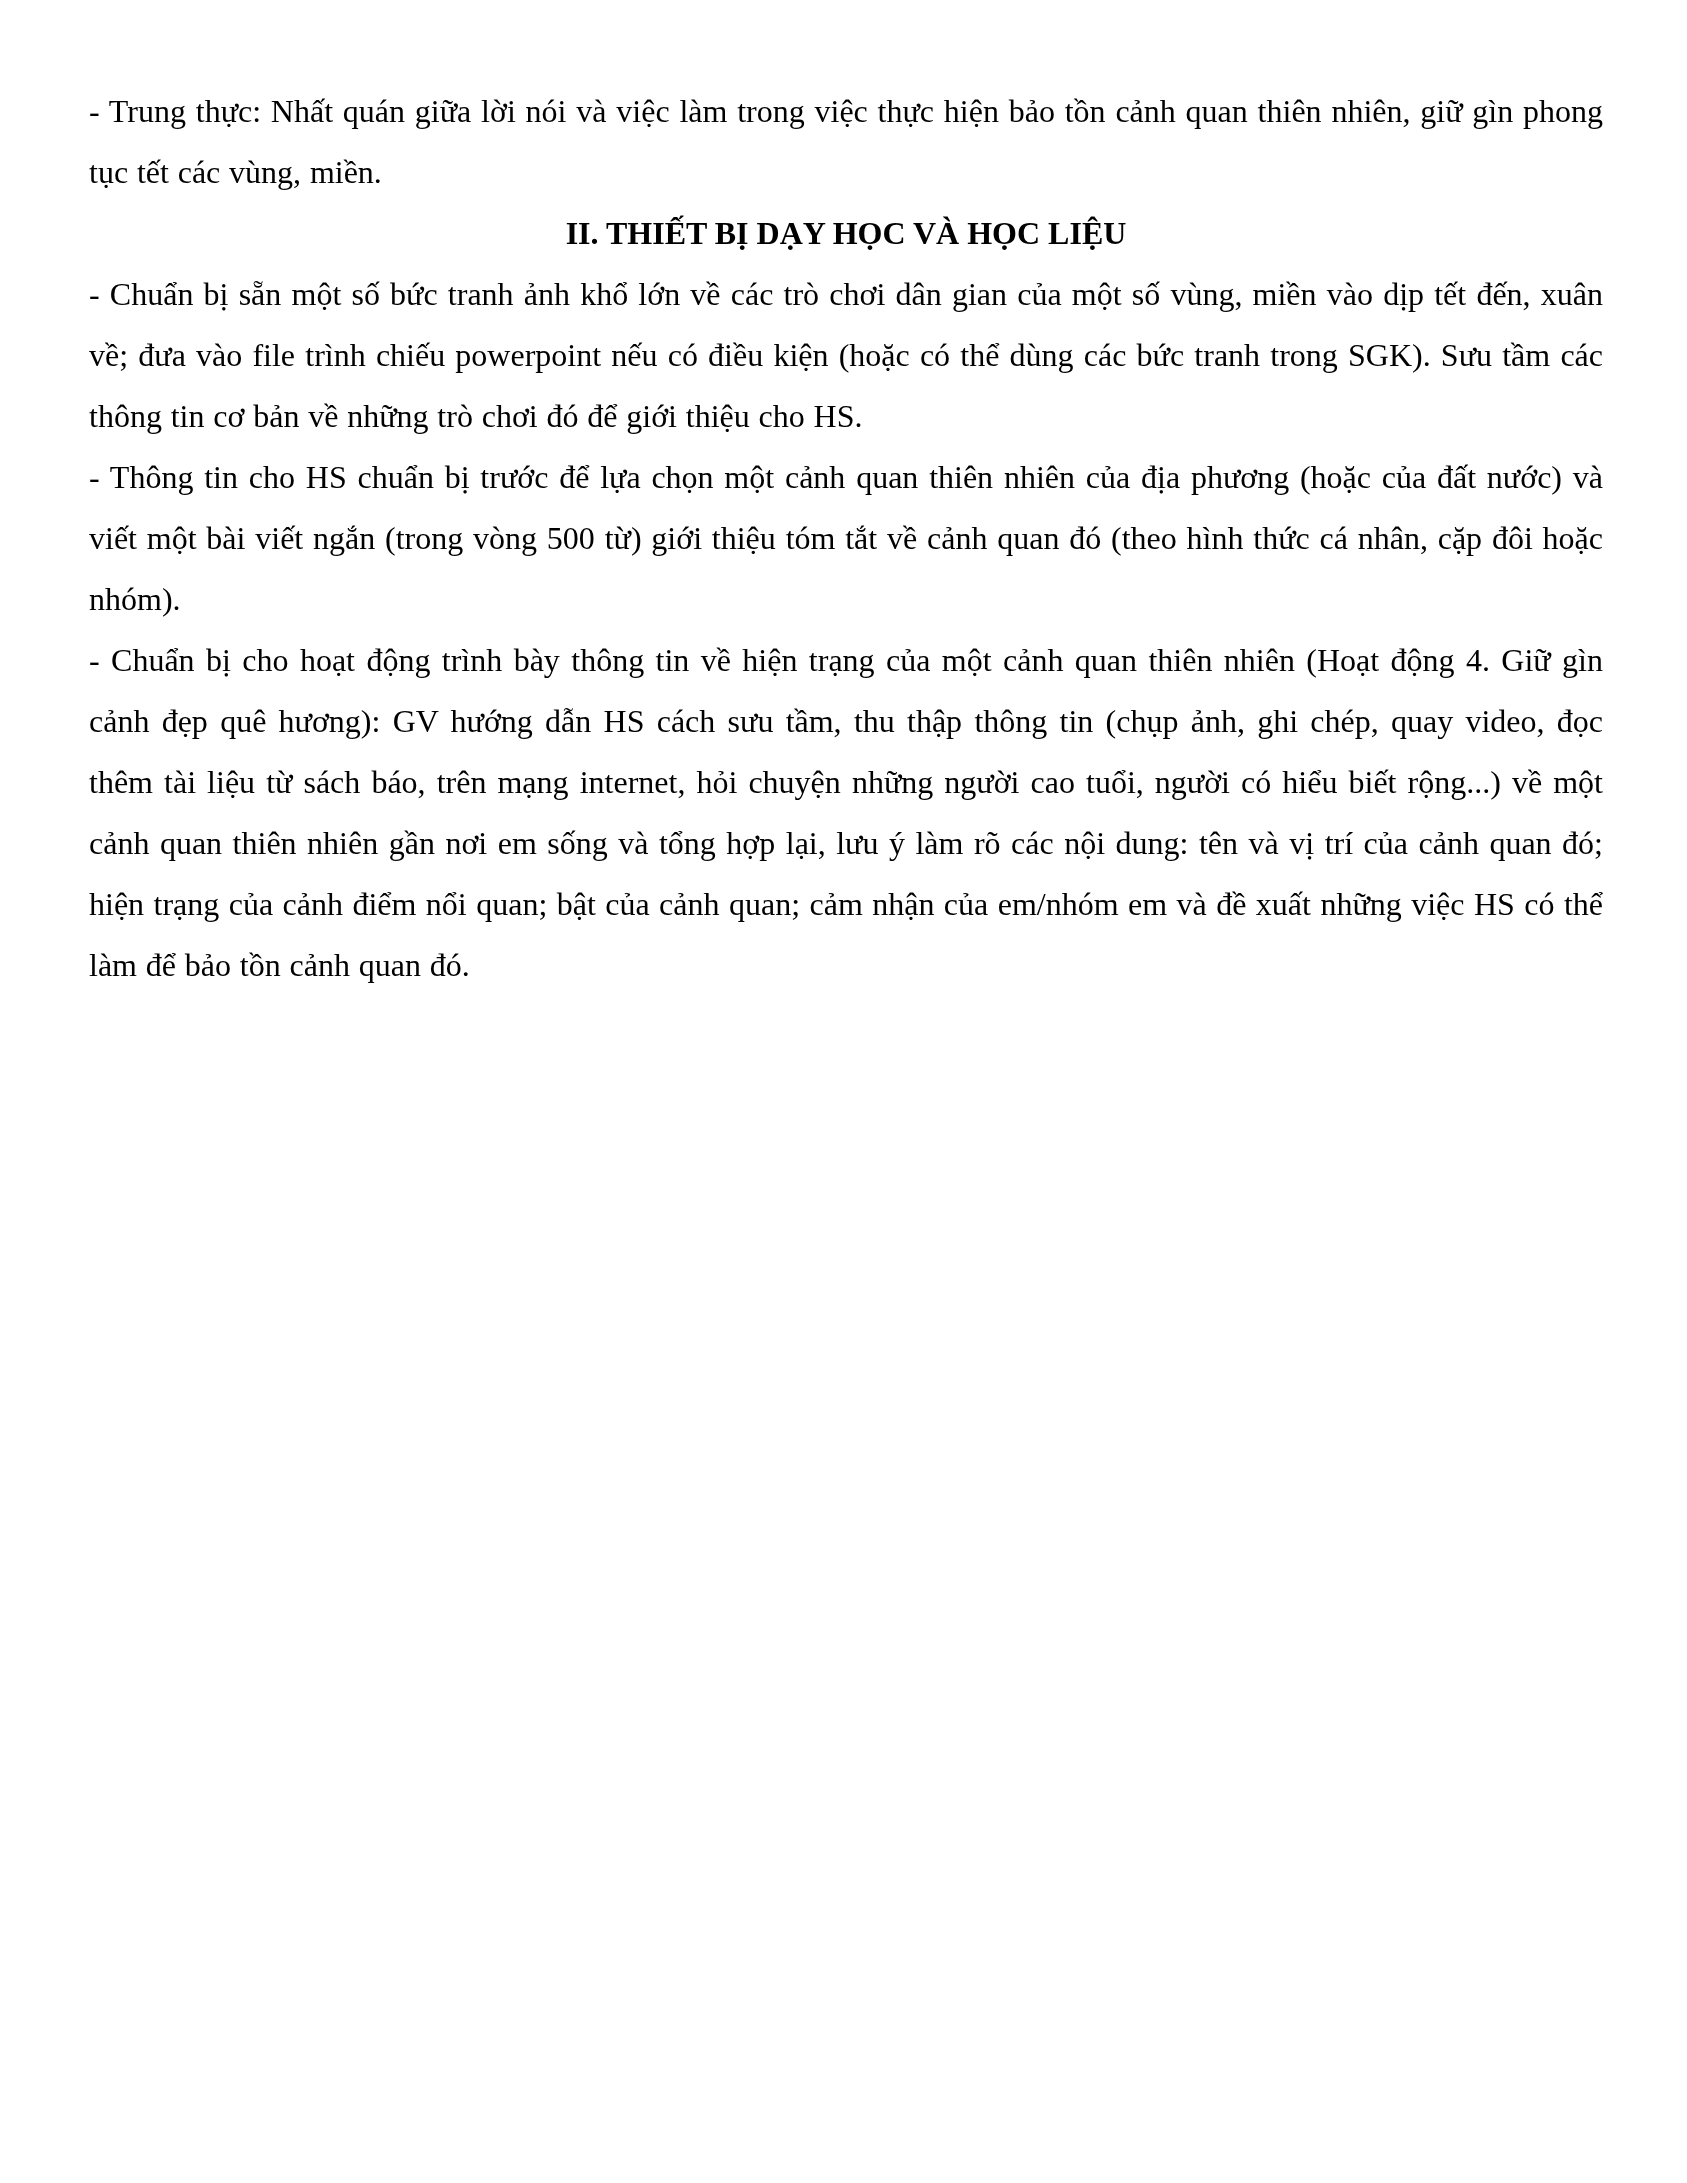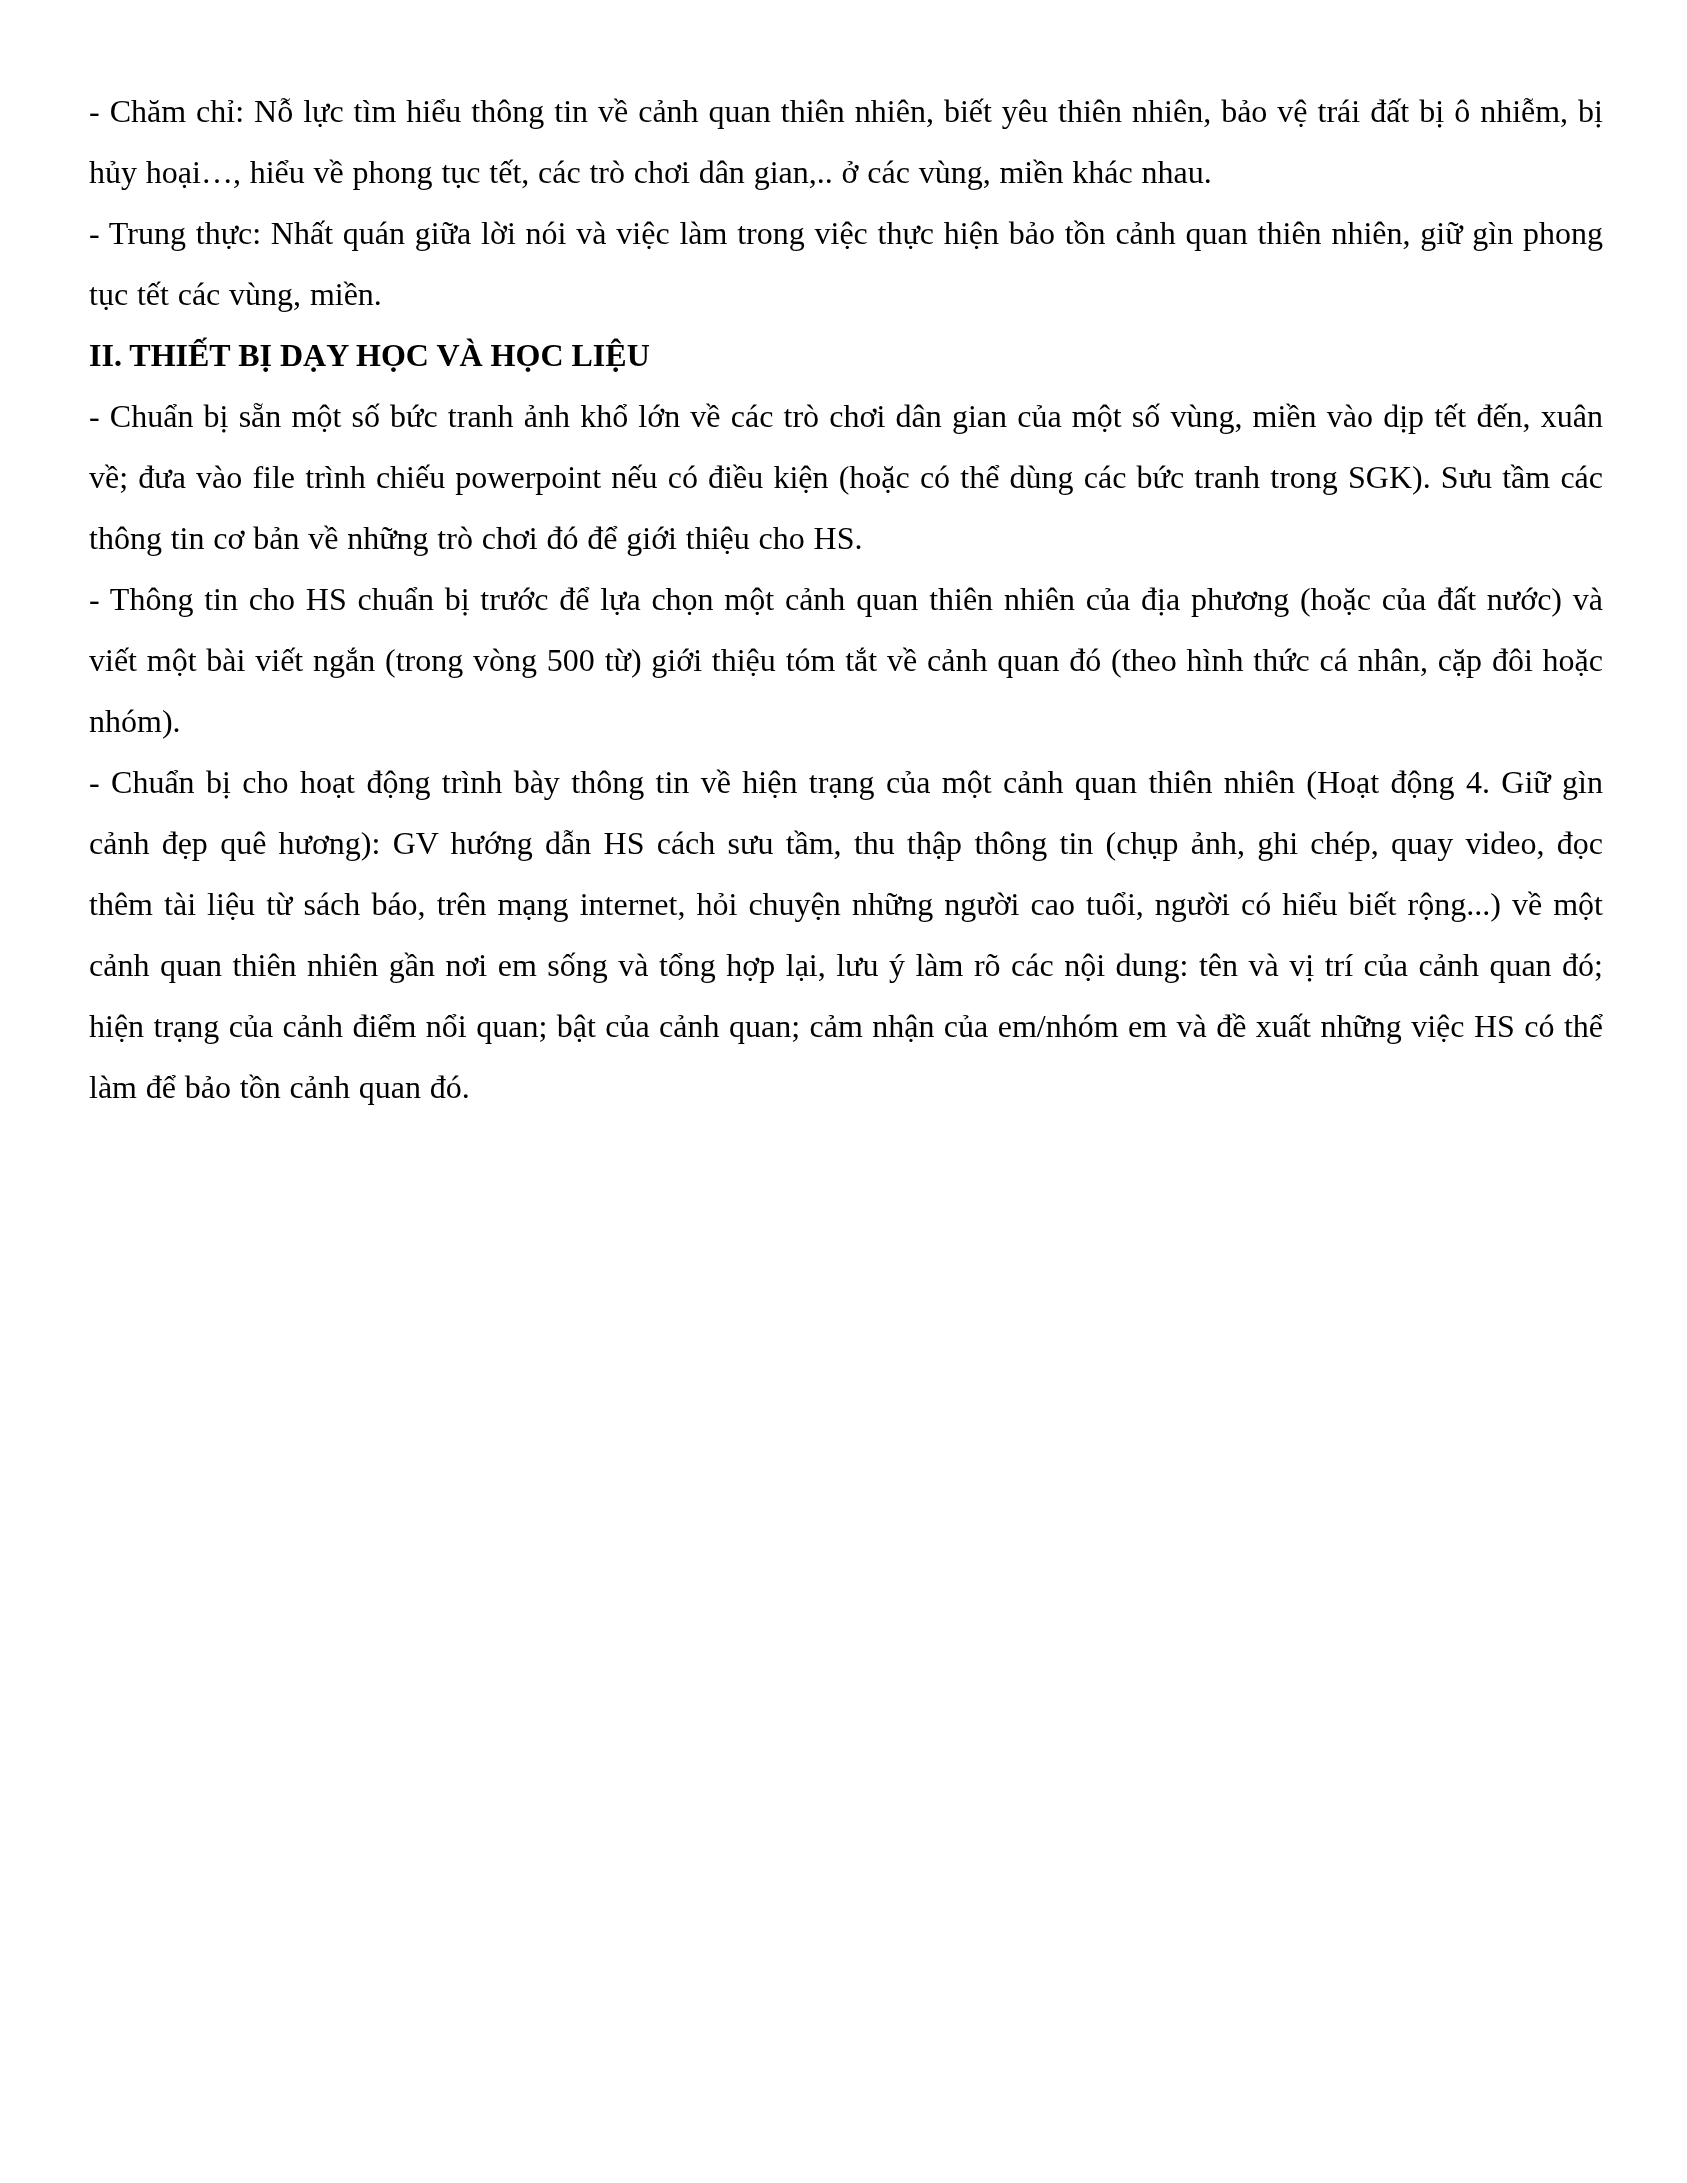--- a/index.html
+++ b/index.html
@@ -27,29 +27,28 @@
     line-height: 61px;
     text-align: justify;
     text-justify: inter-word;
     word-spacing: 0.8px;
   }
   .heading {
     margin: 0;
     font-size: 32px;
     line-height: 61px;
     font-weight: bold;
-    text-align: left;
+    text-align: center;
   }
 </style>
 </head>
 <body>
 
 <div class="page">
 
-  <p class="para">- Chăm chỉ: Nỗ lực tìm hiểu thông tin về cảnh quan thiên nhiên, biết yêu thiên nhiên, bảo vệ trái đất bị ô nhiễm, bị hủy hoại…, hiểu về phong tục tết, các trò chơi dân gian,.. ở các vùng, miền khác nhau.</p>
 
 
   <p class="para">- Trung thực: Nhất quán giữa lời nói và việc làm trong việc thực hiện bảo tồn cảnh quan thiên nhiên, giữ gìn phong tục tết các vùng, miền.</p>
 
   <p class="heading">II. THIẾT BỊ DẠY HỌC VÀ HỌC LIỆU</p>
 
 
 
   <p class="para">- Chuẩn bị sẵn một số bức tranh ảnh khổ lớn về các trò chơi dân gian của một số vùng, miền vào dịp tết đến, xuân về; đưa vào file trình chiếu powerpoint nếu có điều kiện (hoặc có thể dùng các bức tranh trong SGK). Sưu tầm các thông tin cơ bản về những trò chơi đó để giới thiệu cho HS.</p>
 

